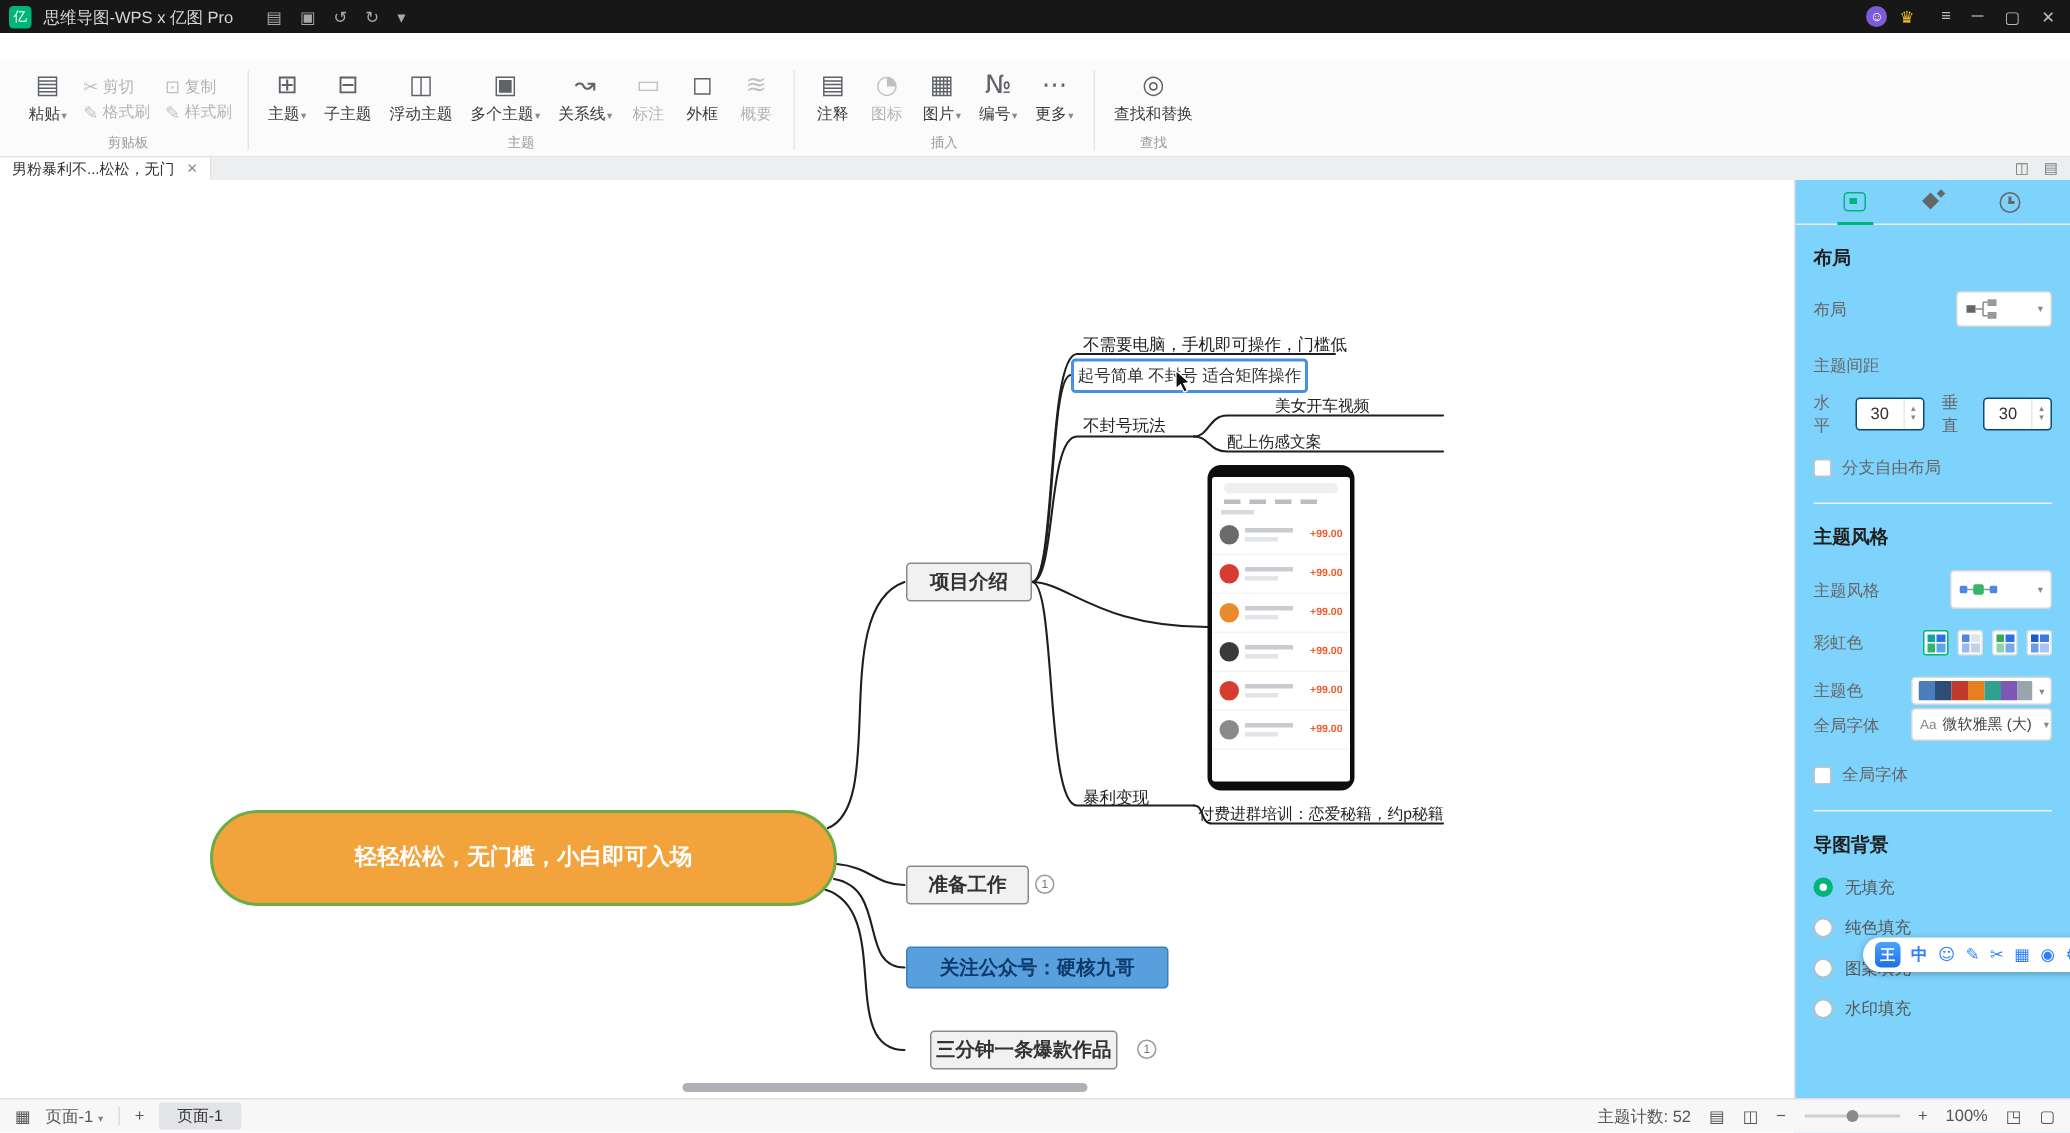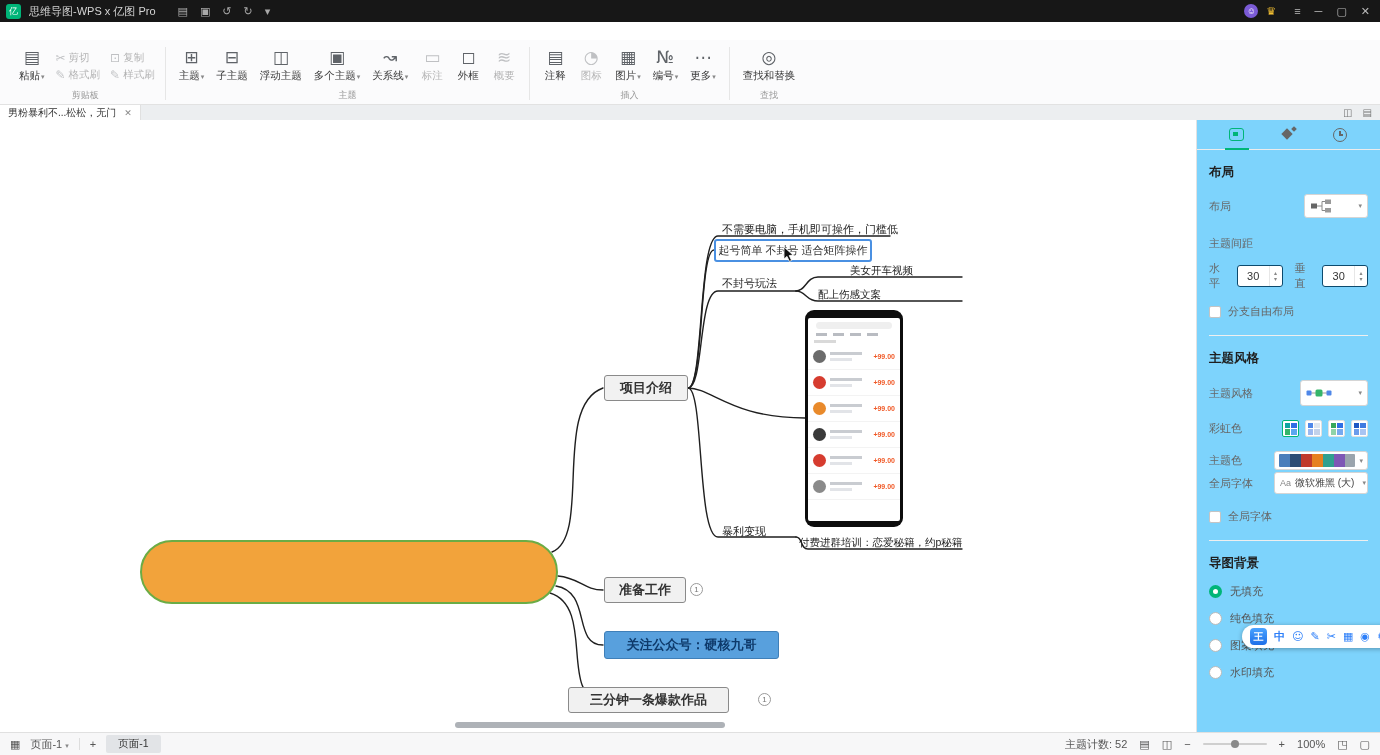--- a/index.html
+++ b/index.html
@@ -270,26 +270,27 @@
         <path d="M688,268 C704,268 698,171 718,171 L796,171"></path>
         <path d="M796,171 C806,171 806,157 818,157 L962,157"></path>
         <path d="M796,171 C806,171 806,181 818,181 L962,181"></path>
         <path d="M688,268 C712,268 732,298 805,298"></path>
         <path d="M688,268 C704,268 697,417 718,417 L796,417"></path>
         <path d="M796,417 C803,417 800,429 808,429 L962,429"></path>
       </g>
     </svg>
 
     <div class="node central">
+      <span>轻轻松松，无门槛，小白即可入场</span>
     </div>
 
     <div class="node graybox" style="left:604px;top:255px;width:84px;height:26px">项目介绍</div>
     <div class="node graybox" style="left:604px;top:457px;width:82px;height:26px">准备工作</div>
     <div class="node official">关注公众号：硬核九哥</div>
-    <div class="node graybox" style="left:568px;top:567px;width:161px;height:26px">三分钟一条爆款作品</div>
+    <div class="node graybox" style="left:620px;top:567px;width:125px;height:26px">三分钟一条爆款作品</div>
 
     <div class="node selectedbox">起号简单 不封号 适合矩阵操作</div>
 
     <div class="tlabel" style="left:722px;top:102px">不需要电脑，手机即可操作，门槛低</div>
     <div class="tlabel" style="left:722px;top:156px">不封号玩法</div>
     <div class="tlabel small" style="left:850px;top:144px">美女开车视频</div>
     <div class="tlabel small" style="left:818px;top:168px">配上伤感文案</div>
     <div class="tlabel" style="left:722px;top:404px">暴利变现</div>
     <div class="tlabel small" style="left:799px;top:416px">付费进群培训：恋爱秘籍，约p秘籍</div>
 

